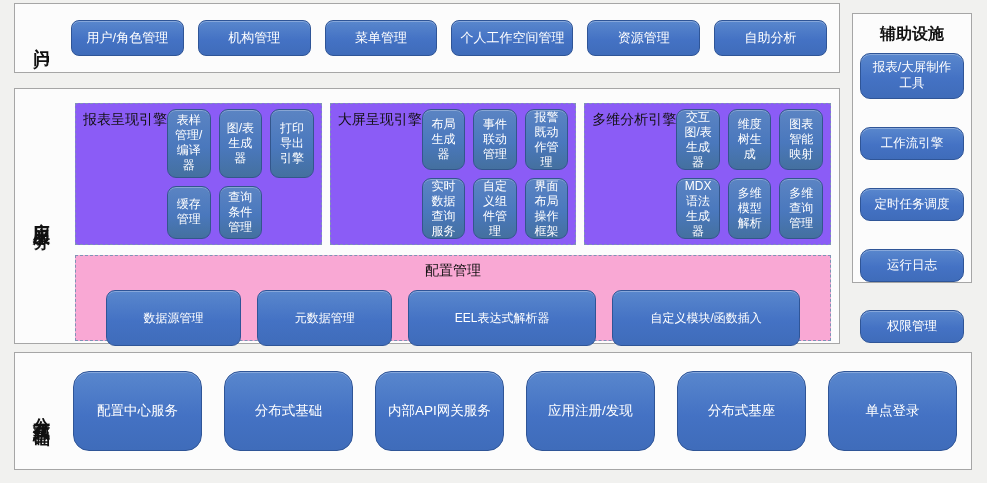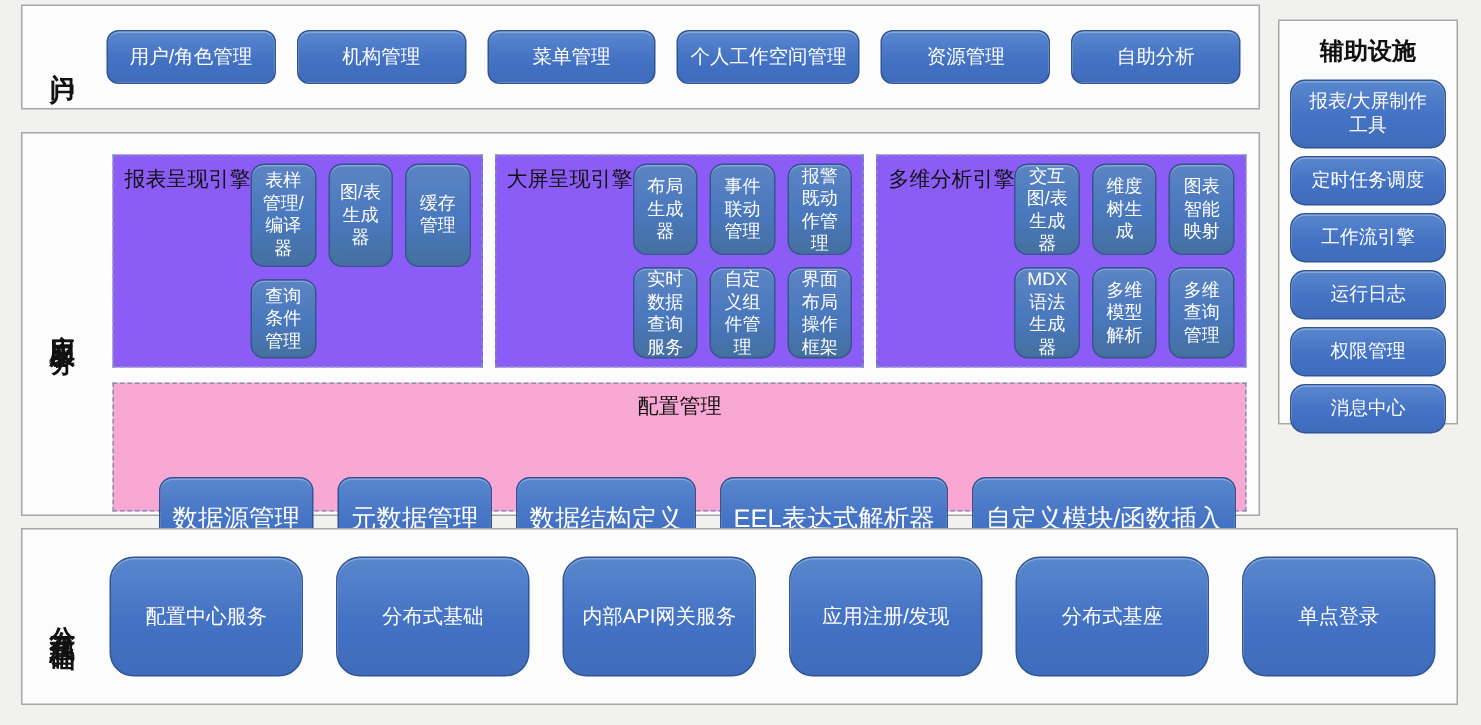--- a/index.html
+++ b/index.html
@@ -98,33 +98,33 @@
     position:absolute;left:60px;right:8px;top:166px;height:86px;
     background:#f9a8d4;
     border:1.6px dashed #7f93b5;
     box-sizing:border-box;
     padding:4px 10px;
   }
   .config-row{
     display:flex;align-items:center;justify-content:space-between;
     gap:16px;margin-top:4px;padding:0 20px;
   }
-  .config-row .btn{height:56px;font-size:17px;white-space:nowrap;flex:1;border-radius:9px;margin-top:28px;}
+  .config-row .btn{height:56px;font-size:12px;white-space:nowrap;flex:1;border-radius:9px;}
   .config-row .btn.wide{flex:1.45;}
 
   
   .sidebar-title{
     text-align:center;
     font-weight:bold;
     font-size:16px;
     color:#111;
     padding:10px 0 8px;
   }
   .sidebar-list{
-    display:flex;flex-direction:column;align-items:center;gap:5px;
+    display:flex;flex-direction:column;align-items:center;gap:28px;
   }
   .sidebar-list .btn{width:104px;min-height:33px;font-size:12.5px;border-radius:10px;}
   .sidebar-list .btn.tall{min-height:46px;}
 
   
   .base-row{
     position:absolute;left:58px;right:14px;top:0;bottom:0;
     display:flex;align-items:center;gap:22px;
   }
   .base-row .btn{
@@ -154,23 +154,23 @@
         <div class="btn">自助分析</div>
       </div>
   </div>
 
   <div class="section sidebar-section">
     <div class="sidebar-title">辅助设施</div>
     <div class="sidebar-list">
 
         <div class="btn tall">报表/大屏制作工具</div>
 
+        <div class="btn">工作流引擎</div>
+
         <div class="btn">定时任务调度</div>
-
-        <div class="btn">工作流引擎</div>
 
         <div class="btn">运行日志</div>
 
         <div class="btn">权限管理</div>
 
         <div class="btn">消息中心</div>
       </div>
   </div>
 
   <div class="section apps-section">
@@ -178,20 +178,21 @@
 
     <div class="engines-row">
       <div class="panel">
         <div class="panel-title">报表呈现引擎</div>
         <div class="engine-grid">
 
             <div class="btn">表样管理/编译器</div>
 
             <div class="btn">图/表生成器</div>
 
+            <div class="btn">打印导出引擎</div>
 
 
             <div class="btn">缓存管理</div>
 
             <div class="btn">查询条件管理</div>
           </div>
       </div>
 
       <div class="panel">
         <div class="panel-title">大屏呈现引擎</div>
@@ -231,21 +232,20 @@
     </div>
 
     <div class="config-panel">
       <div class="panel-title">配置管理</div>
       <div class="config-row">
 
           <div class="btn">数据源管理</div>
 
           <div class="btn">元数据管理</div>
 
-          <div class="btn">数据结构定义</div>
 
           <div class="btn wide">EEL表达式解析器</div>
 
           <div class="btn wide">自定义模块/函数插入</div>
         </div>
     </div>
   </div>
 
   <div class="section base-section">
     <div class="vlabel">分布式基础</div>

